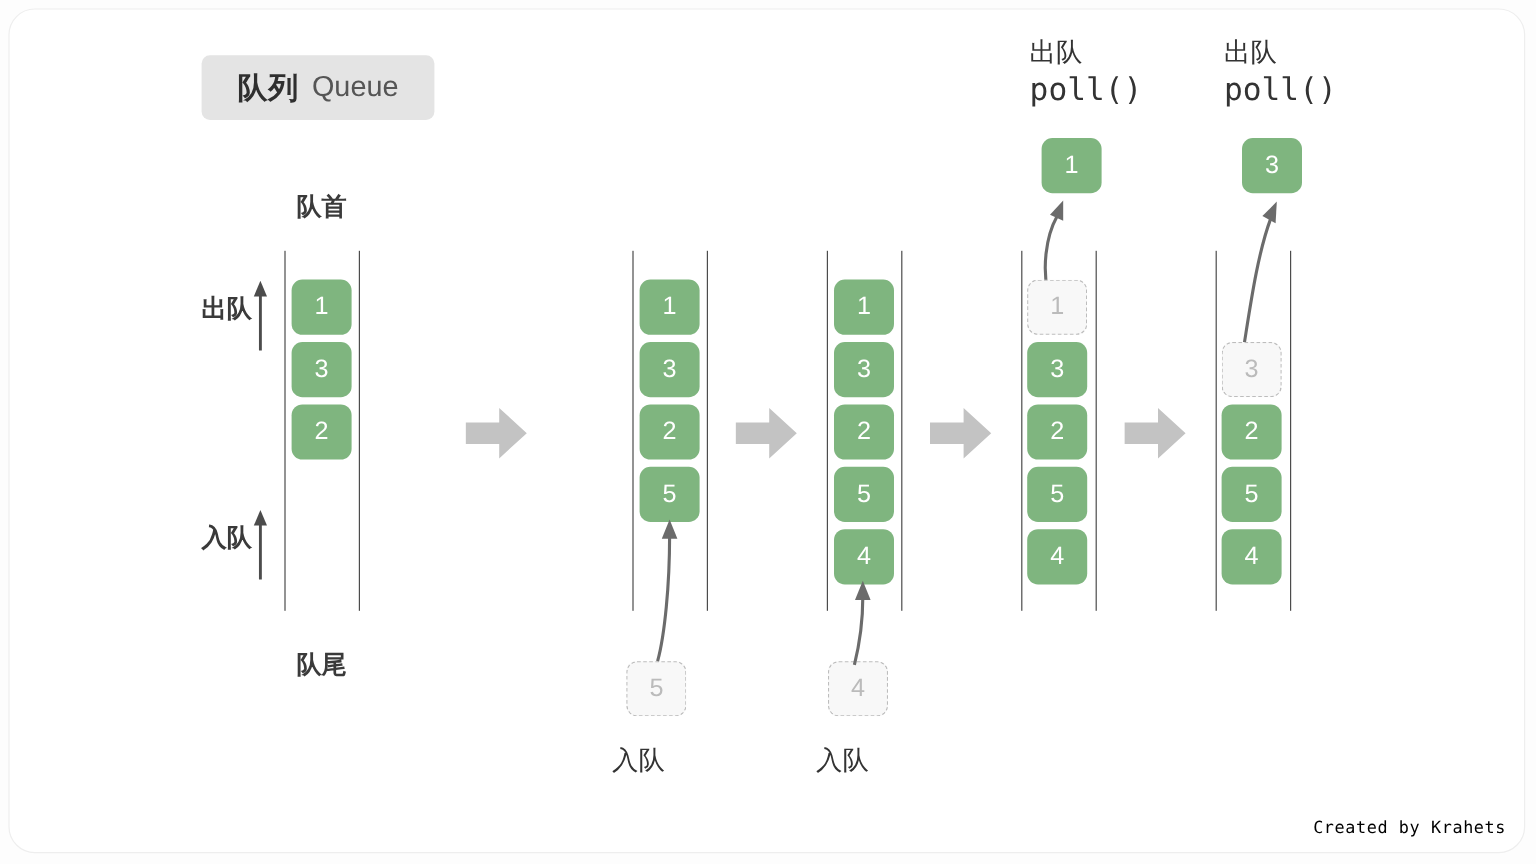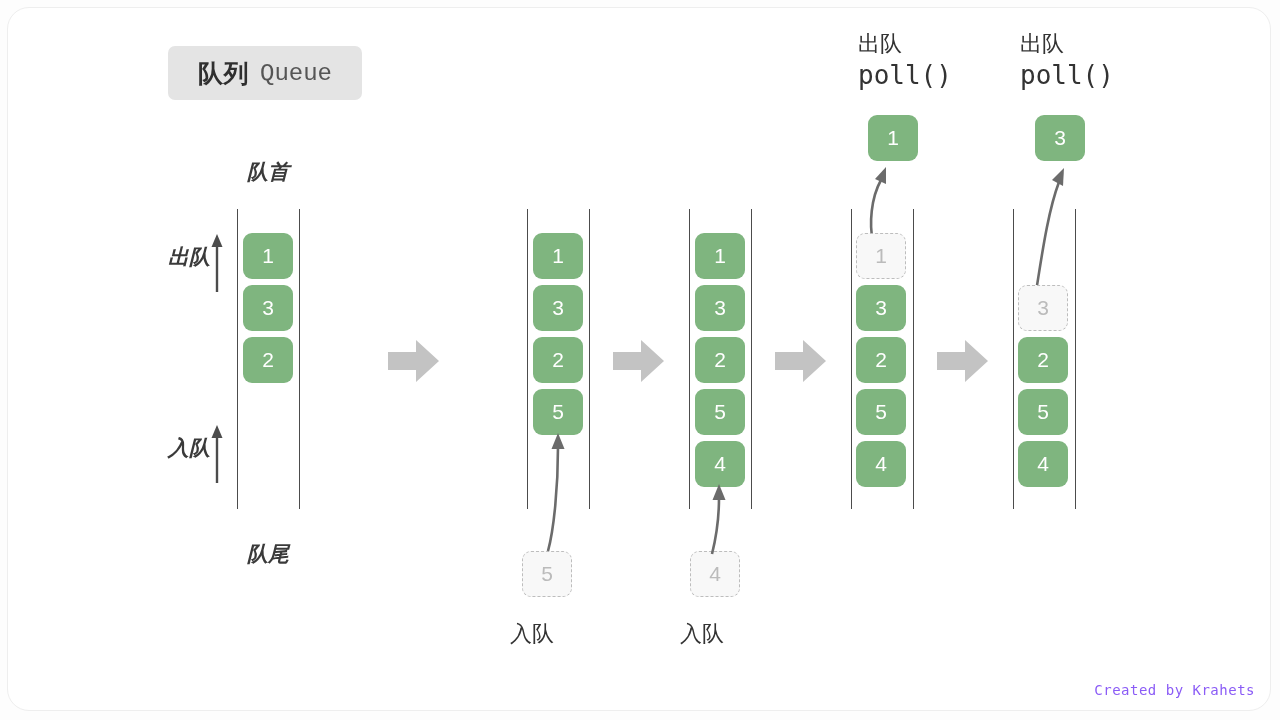--- a/index.html
+++ b/index.html
@@ -44,25 +44,25 @@
   }
   #title-cn {
     font-size: 25px;
     font-weight: bold;
     color: #2f2f2f;
     letter-spacing: 0.5px;
   }
   #title-en {
     font-size: 24px;
     color: #555555;
-    font-family: Liberation Mono, monospace;
-  }
-
-  
-  .abs { position: absolute; font-style: italic; }
+    font-family: Liberation Sans, sans-serif;
+  }
+
+  
+  .abs { position: absolute; }
 
   .head-label, .tail-label {
     font-size: 21px;
     font-weight: bold;
     color: #3a3a3a;
     text-align: center;
     width: 120px;
   }
   .side-label {
     font-size: 21px;
@@ -133,21 +133,21 @@
     white-space: pre;
   }
   .caption .code .arg { color: #3f9b42; font-weight: bold; }
 
   
   #watermark {
     position: absolute;
     right: 25px;
     bottom: 22px;
     font-size: 14px;
-    color: #8b5cf6;
+    color: #000000;
     font-family: "DejaVu Sans Mono", "Liberation Mono", monospace;
     letter-spacing: 0.5px;
   }
 </style>
 </head>
 <body>
 
 <div id="canvas">
   <div id="card"></div>
 

